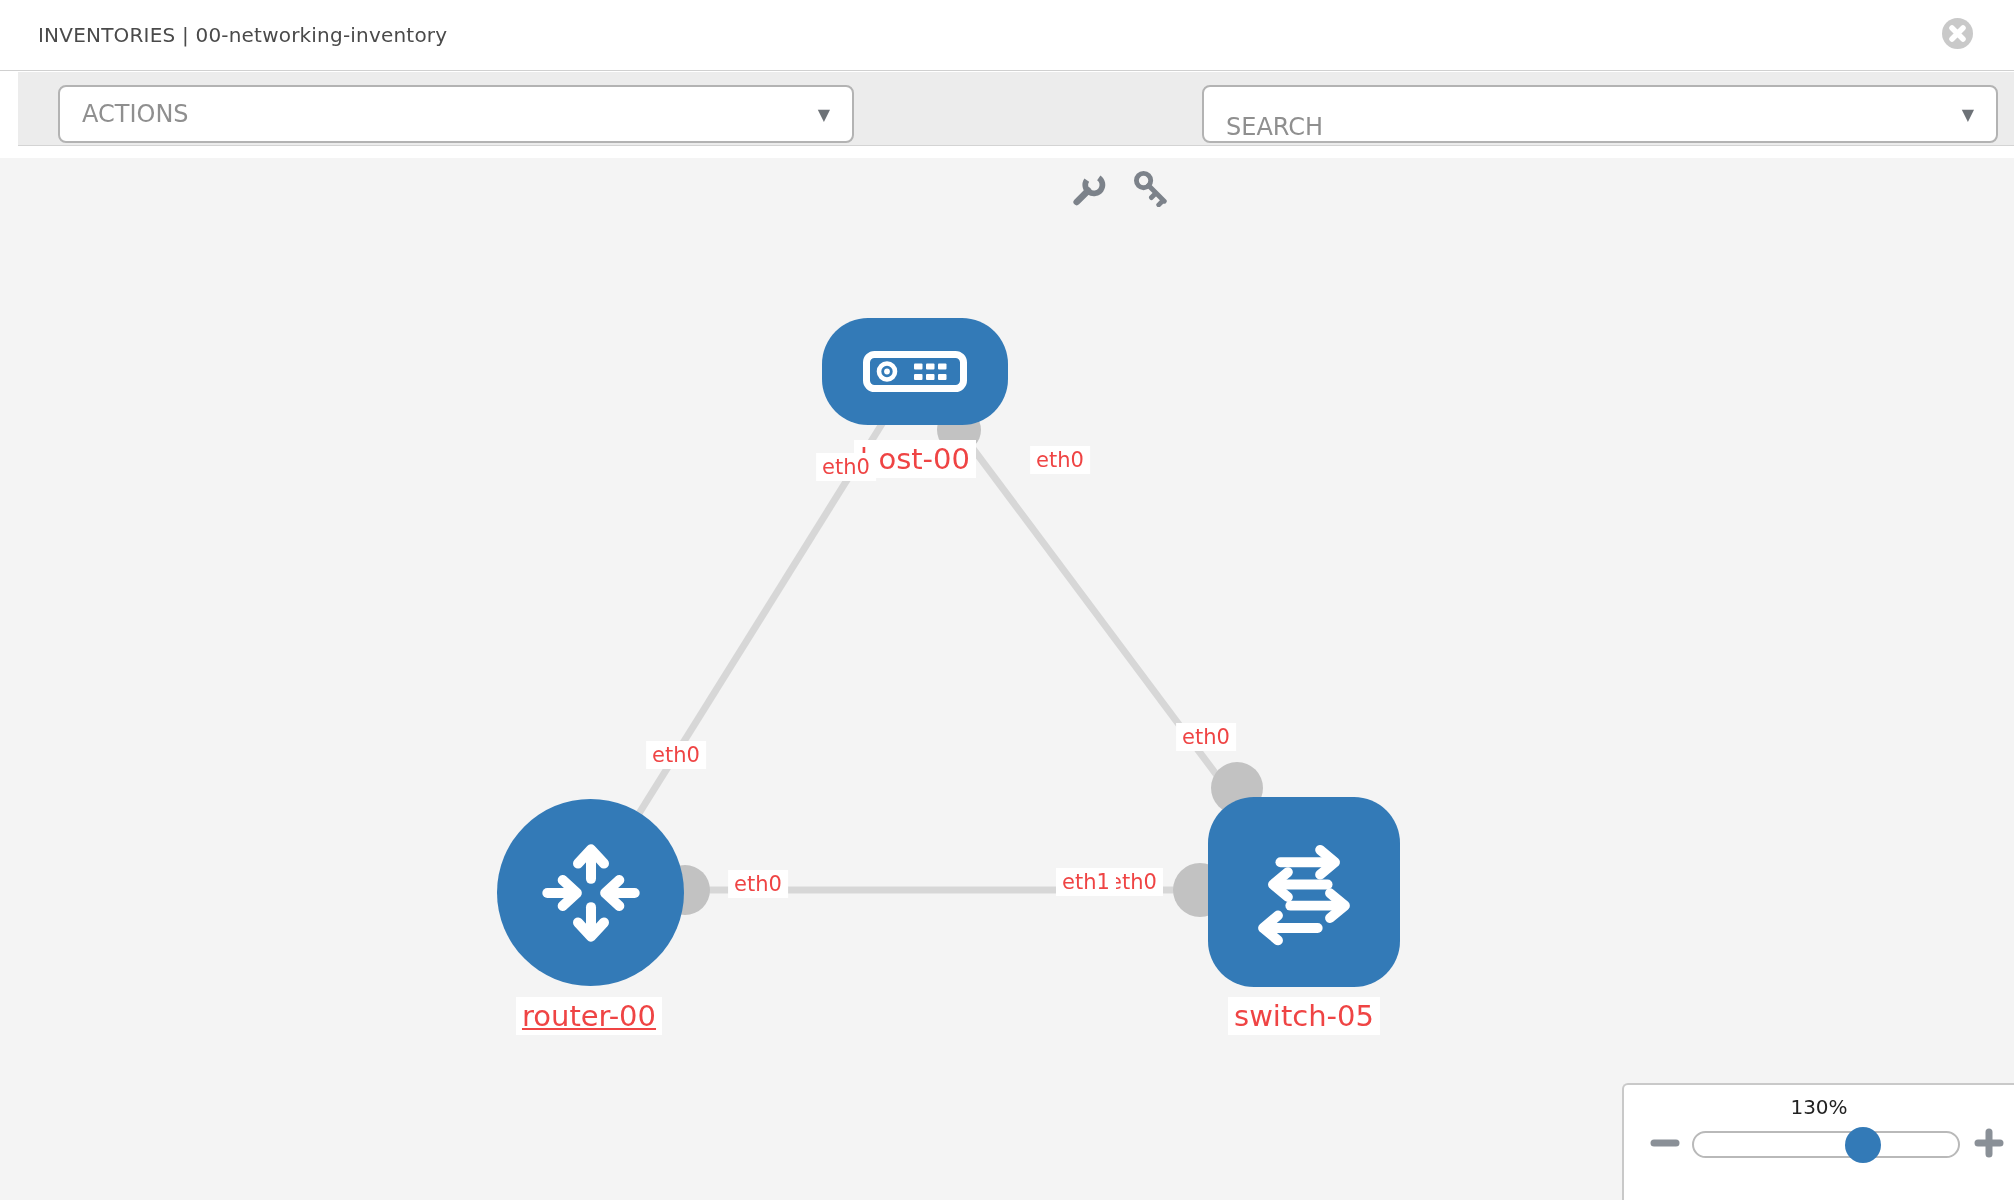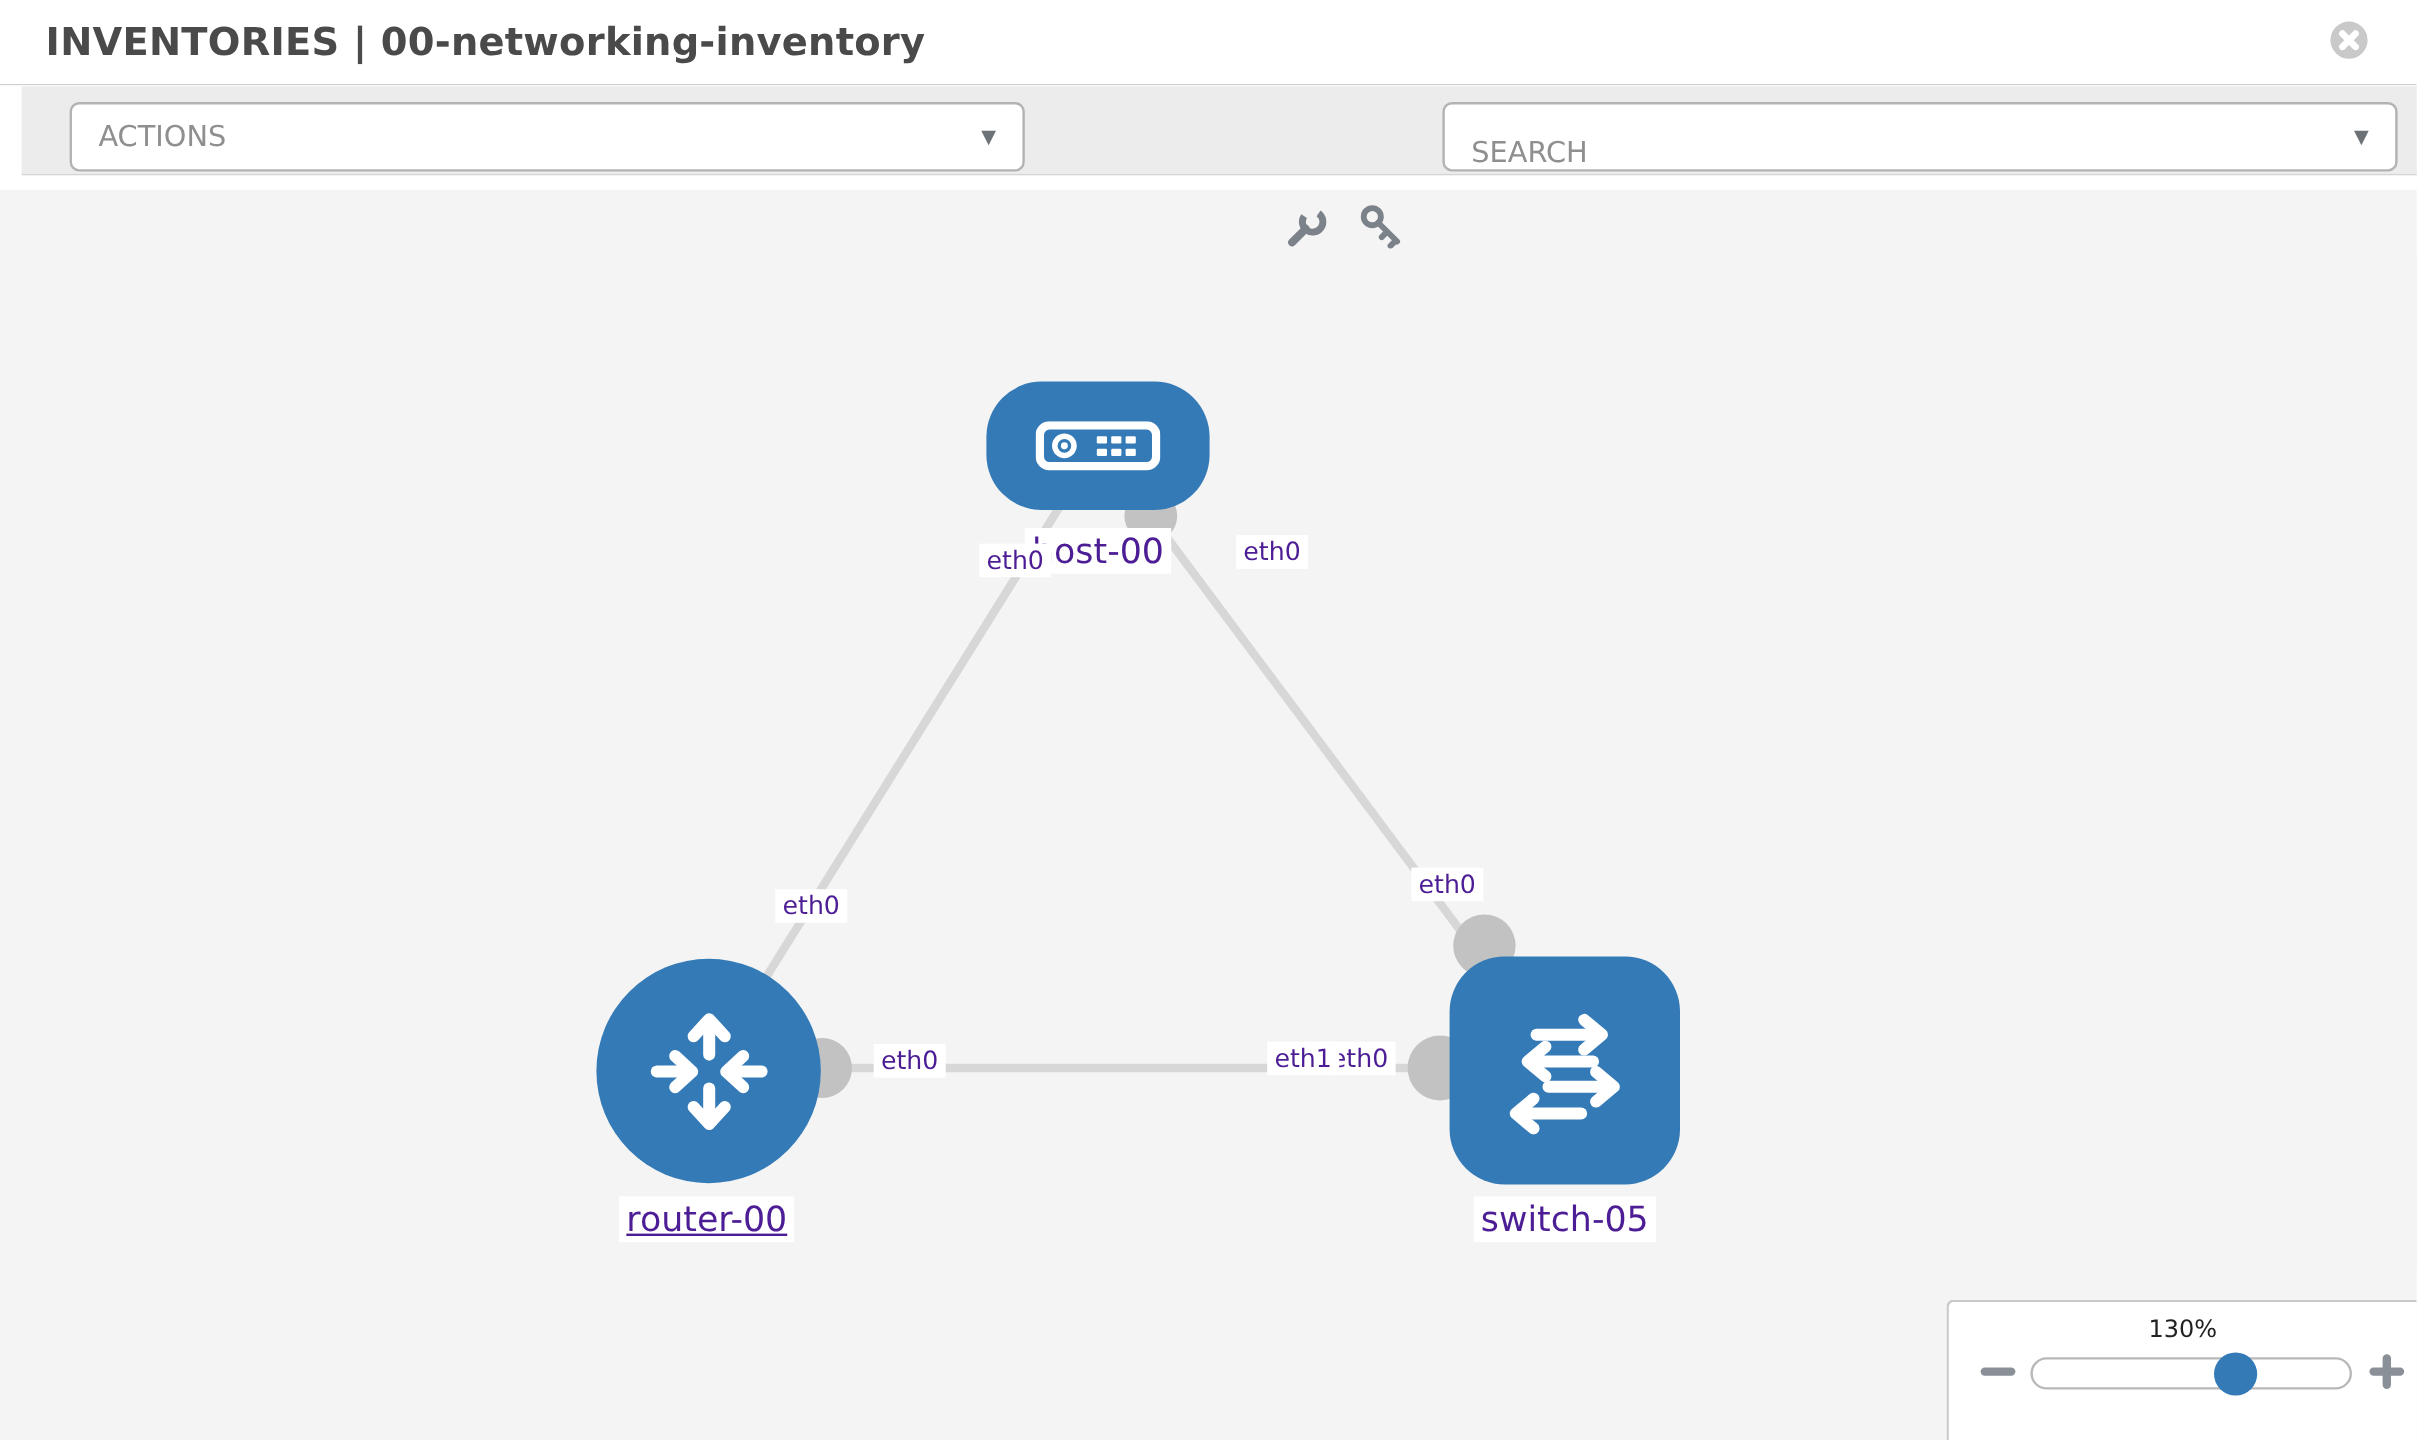--- a/index.html
+++ b/index.html
@@ -4,21 +4,21 @@
 <style>
   * { margin:0; padding:0; box-sizing:border-box; }
   html,body { width:2014px; height:1200px; overflow:hidden; background:#fff;
     font-family:"DejaVu Sans","Liberation Sans",sans-serif; }
   .app { position:relative; width:2014px; height:1200px; }
 
   
   .header { position:absolute; left:0; top:0; width:2014px; height:71px;
     background:#fff; border-bottom:1px solid #d0d0d0; z-index:10; }
   .page-title { position:absolute; left:38px; top:0; line-height:71px;
-    font-size:32px; font-weight:bold; color:#4a4a4a; letter-spacing:0.2px; }
+    font-size:20px; font-weight:normal; color:#4a4a4a; letter-spacing:0.2px; }
   .close-btn { position:absolute; left:1941px; top:17px; width:33px; height:33px;
     border:none; background:transparent; cursor:pointer; padding:0; }
 
   
   .toolbar { position:absolute; left:18px; top:72px; width:2014px; height:74px;
     background:#ececec; border-bottom:1px solid #d4d4d4; z-index:10; }
   .combo { position:absolute; top:13px; height:58px; background:#fff;
     border:2px solid #b3b3b3; border-radius:8px; display:flex; align-items:center;
     padding-left:22px; font-size:24px; color:#8f8f8f; cursor:pointer; }
   .combo-actions { left:40px; width:796px; }
@@ -37,21 +37,21 @@
     z-index:2; pointer-events:none; }
   .graph-svg line { stroke:#d7d7d7; stroke-width:7; }
   .graph-svg .iface-dot { fill:#c2c2c2; }
 
   .node { position:absolute; background:#337ab7; display:flex; align-items:center;
     justify-content:center; z-index:3; cursor:pointer; }
   .node-host { left:822px; top:318px; width:186px; height:107px; border-radius:46px; }
   .node-router { left:497px; top:799px; width:187px; height:187px; border-radius:50%; }
   .node-switch { left:1208px; top:797px; width:192px; height:190px; border-radius:46px; }
 
-  .lbl { position:absolute; z-index:4; background:#fff; color:#4c1d95;
+  .lbl { position:absolute; z-index:4; background:#fff; color:#ef4444;
     padding:2px 6px; white-space:nowrap; }
   .lbl-node { font-size:29px; transform:translateX(-50%); }
   .lbl-if { font-size:21px; transform:translateX(-50%); }
   .lbl-if-abs { font-size:21px; transform:none; }
   #lbl-host     { left:915px;  top:440px; }
   #lbl-router   { left:589px;  top:997px;text-decoration:underline; }
   #lbl-switch   { left:1304px; top:997px; }
   #if-host-left    { left:846px;  top:453px; }
   #if-host-right   { left:1060px; top:446px; }
   #if-router-host  { left:676px;  top:741px; }

